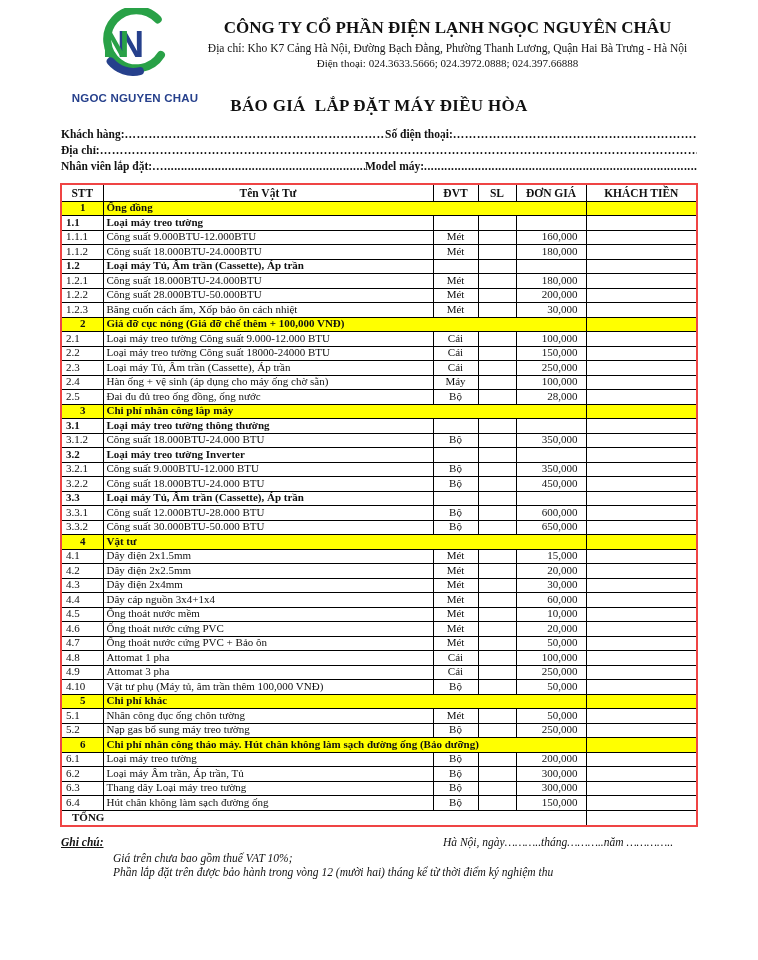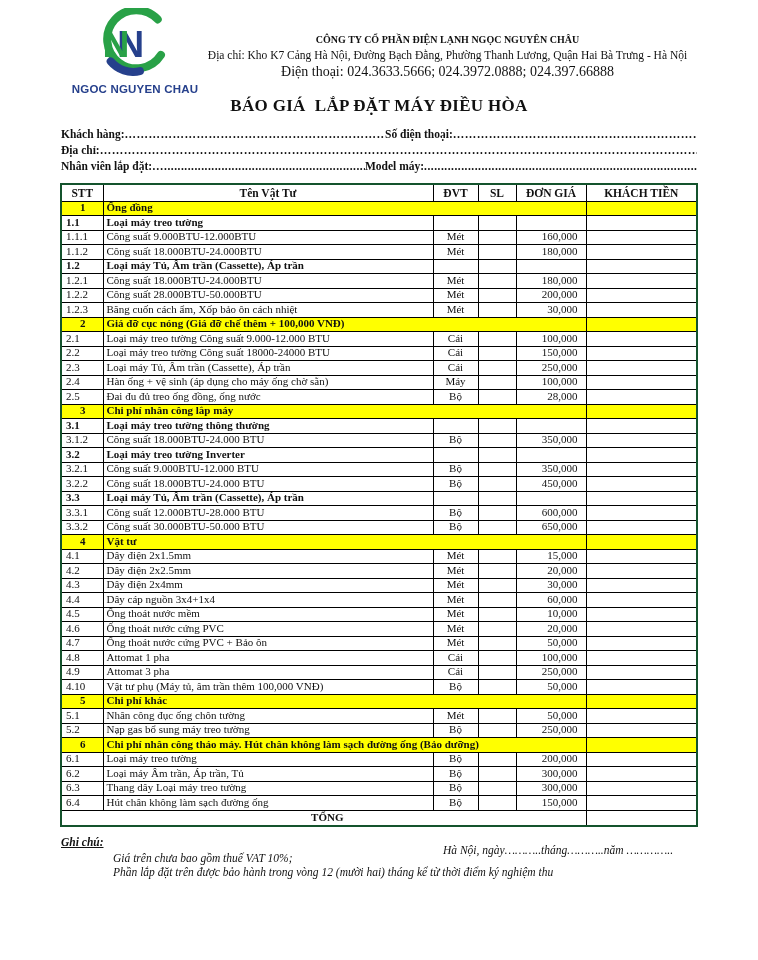--- a/index.html
+++ b/index.html
@@ -12,26 +12,26 @@
     overflow: hidden;
   }
   .page { width: 758px; height: 960px; position: relative; }
 
   
   .header { position: relative; height: 86px; padding-top: 10px; }
   .logo { position: absolute; left: 70px; top: 8px; width: 130px; text-align: center; }
   .logo-text {
     font-family: "Liberation Sans", sans-serif;
     font-weight: bold; font-size: 11.5px; letter-spacing: 0.2px;
-    color: #26408c; margin-top: 3px; white-space: nowrap;
+    color: #26408c; margin-top: 12px; white-space: nowrap;
   }
   .header-text { margin-left: 205px; width: 485px; text-align: center; }
-  .company-name { font-weight: bold; font-size: 10px; margin-top: 24px; white-space: nowrap; }
+  .company-name { font-weight: bold; font-size: 17px; margin-top: 8px; white-space: nowrap; }
   .company-address { font-size: 11.5px; margin-top: 4px; white-space: nowrap; }
-  .company-phone { font-size: 14px; margin-top: 3px; text-align: center; }
+  .company-phone { font-size: 11px; margin-top: 3px; text-align: center; }
   .doc-title {
     text-align: center; font-weight: bold; font-size: 17px;
     margin-top: 10px; white-space: pre; letter-spacing: 0.3px;
   }
 
   
   .form-lines { width: 636px; margin: 12px auto 0 auto; font-weight: bold; font-size: 11.5px; }
   .form-line { display: flex; height: 16px; overflow: hidden; }
   .pair { display: flex; overflow: hidden; }
   .pair .lbl { white-space: nowrap; }
@@ -39,45 +39,45 @@
   .p-customer { width: 324px; }
   .p-phone { flex: 1; }
   .p-address { flex: 1; }
   .p-installer { width: 304px; }
   .p-model { flex: 1; }
 
   
   table.quote {
     width: 636px; margin: 7px auto 0 auto;
     border-collapse: collapse; table-layout: fixed;
-    border: 2px solid #14532d;
+    border: 2px solid #ef4444;
   }
   .quote th, .quote td {
     border: 1px solid #000;
     font-size: 11px; line-height: 1.08;
     height: 14.5px; padding: 0 3px;
     overflow: hidden; white-space: nowrap;
     vertical-align: middle;
   }
   .quote thead th { font-weight: bold; text-align: center; font-size: 11.5px; height: 17px; }
   col.c-stt { width: 42px; } col.c-name { width: 330px; }
   col.c-unit { width: 45px; } col.c-qty { width: 38px; }
   col.c-price { width: 70px; } col.c-total { width: 111px; }
   tr.sec td { background: #ffff00; font-weight: bold; }
   tr.sec td.stt { text-align: center; }
   tr.sub td { font-weight: bold; }
   td.stt { text-align: left; padding-left: 4px; }
   td.unit { text-align: center; }
   td.price { text-align: right; padding-right: 8px; }
-  tr.totalrow td { font-weight: bold; text-align: center; height: 16px; padding-left: 10px; }
+  tr.totalrow td { font-weight: bold; text-align: left; height: 16px; padding-left: 10px; }
 
   
   .footer { width: 636px; margin: 9px auto 0 auto; position: relative; font-size: 11.5px; }
   .note-label { font-weight: bold; font-style: italic; text-decoration: underline; }
-  .date-line { position: absolute; left: 382px; top: 8px; font-style: italic; white-space: nowrap; }
+  .date-line { position: absolute; left: 382px; top: 0; font-style: italic; white-space: nowrap; }
   .notes { margin-left: 52px; margin-top: 4px; font-style: italic; }
   .notes div { margin-top: 2px; white-space: nowrap; }
   .signatures { position: relative; height: 40px; margin-top: 14px; font-weight: bold; font-size: 11.5px; }
   .sign-left { position: absolute; left: 55px; width: 200px; text-align: center; }
   .sign-right { position: absolute; left: 360px; width: 276px; text-align: center; white-space: nowrap; }
 </style>
 </head>
 <body>
 
 <div class="page">

